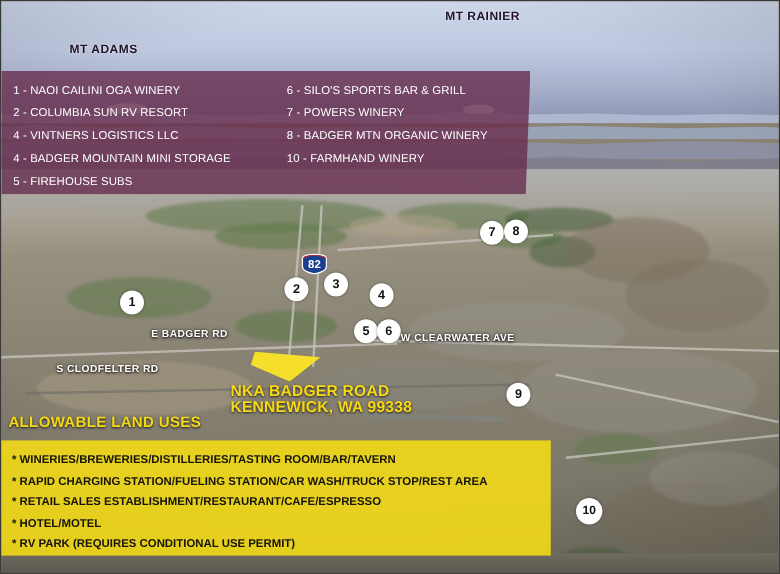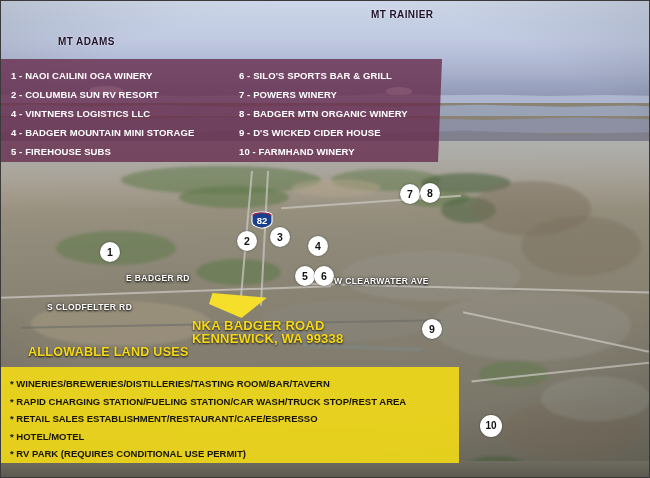--- a/index.html
+++ b/index.html
@@ -92,21 +92,21 @@
     position:absolute;inset:0;
     display:flex;
     padding:8px 0 0 10px;
     box-sizing:border-box;
   }
   .legend-col{display:flex;flex-direction:column;gap:2px;}
   .legend-col.col1{width:228px;}
   .legend-col.col2{width:200px;}
   .legend-item{
     color:#ffffff;
-    font-size:9.5px;font-weight:bold;letter-spacing:.1px;
+    font-size:9.5px;font-weight:normal;letter-spacing:.1px;
     line-height:17px;white-space:nowrap;
   }
 
   
   .marker{
     position:absolute;
     width:20px;height:20px;border-radius:50%;
     background:#ffffff;
     color:#111111;
     font-size:10.5px;font-weight:bold;
@@ -146,21 +146,21 @@
     position:absolute;left:171px;top:318px;
     color:#f7d915;
     font-size:13px;font-weight:bold;letter-spacing:.2px;
     line-height:13px;
     text-shadow:0 1px 2px rgba(0,0,0,.8);
   }
   #address-label div{white-space:nowrap;padding-left:20px;}
 
   
   #land-uses-heading{
-    position:absolute;left:27px;top:344px;
+    position:absolute;left:6px;top:344px;
     color:#f7d915;
     font-size:12.5px;font-weight:bold;letter-spacing:.3px;
     text-shadow:0 1px 2px rgba(0,0,0,.85);
     white-space:nowrap;
   }
   #land-uses-box{
     position:absolute;left:0;top:366px;width:458px;height:96px;
     background:rgba(246,221,20,.88);
   }
   .land-use-list{
@@ -240,21 +240,20 @@
         <div class="legend-item">1 - NAOI CAILINI OGA WINERY</div>
         <div class="legend-item">2 - COLUMBIA SUN RV RESORT</div>
         <div class="legend-item">4 - VINTNERS LOGISTICS LLC</div>
         <div class="legend-item">4 - BADGER MOUNTAIN MINI STORAGE</div>
         <div class="legend-item">5 - FIREHOUSE SUBS</div>
       </div>
       <div class="legend-col col2">
         <div class="legend-item">6 - SILO'S SPORTS BAR &amp; GRILL</div>
         <div class="legend-item">7 - POWERS WINERY</div>
         <div class="legend-item">8 - BADGER MTN ORGANIC WINERY</div>
-        <div class="legend-item">9 - D'S WICKED CIDER HOUSE</div>
         <div class="legend-item">10 - FARMHAND WINERY</div>
       </div>
     </div>
   </div>
 
   <div id="highway-shield">
     <svg width="22" height="18" viewBox="0 0 22 18">
       <path d="M1 4.5 C1 2.5 4 1 11 1 C18 1 21 2.5 21 4.5 L21 11 C21 14.5 15 16.5 11 17.3 C7 16.5 1 14.5 1 11 Z" fill="#1b3f8f" stroke="#ffffff" stroke-width="1.1"></path>
       <path d="M1.6 5.2 C3 3.4 7 2.2 11 2.2 C15 2.2 19 3.4 20.4 5.2 L20.4 3.6 C19 2.2 15 1.5 11 1.5 C7 1.5 3 2.2 1.6 3.6 Z" fill="#c8202e"></path>
       <text x="11" y="12.6" font-family="Liberation Sans, sans-serif" font-size="9.5" font-weight="bold" fill="#ffffff" text-anchor="middle">82</text>

